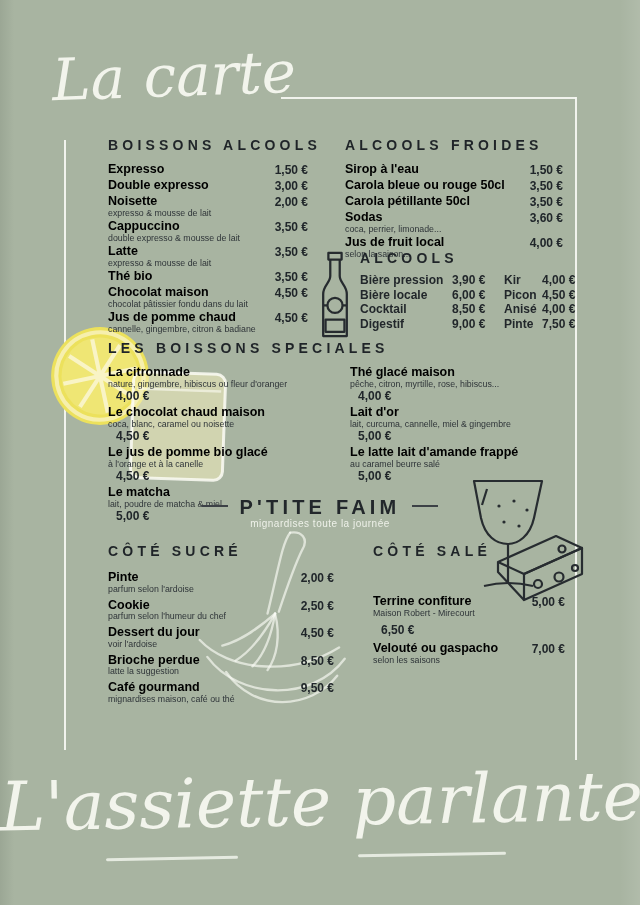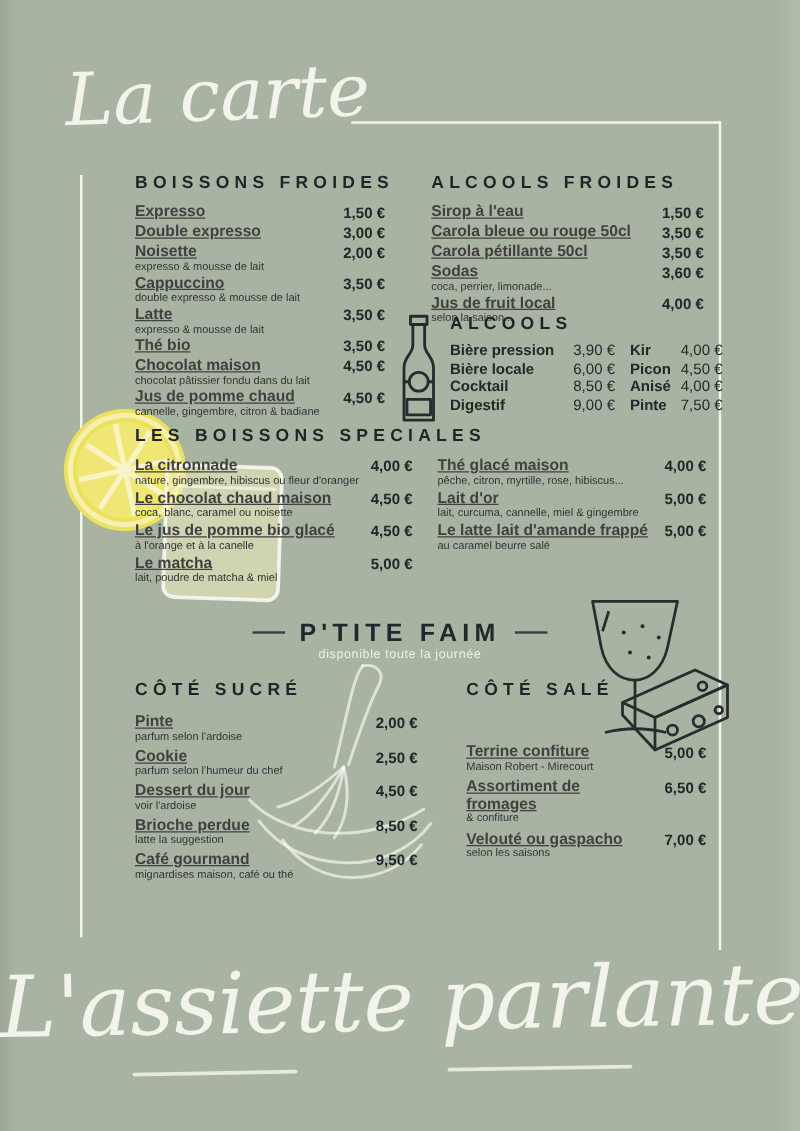--- a/index.html
+++ b/index.html
@@ -24,34 +24,34 @@
   .title-bottom{left:0;right:0;top:762px;font-size:68px;text-align:center;transform:rotate(-1deg);}
   .underline{position:absolute;height:3px;background:rgba(240,243,235,.85);z-index:3;border-radius:2px;}
   .ul1{left:106px;top:857px;width:132px;transform:rotate(-1deg);}
   .ul2{left:358px;top:853px;width:148px;transform:rotate(-1deg);}
   
   .section{position:absolute;z-index:2;}
   .sec-header{font-size:14px;font-weight:700;letter-spacing:4.2px;color:#1f2428;white-space:nowrap;}
   .list{margin-top:10px;}
   .row{display:flex;align-items:flex-start;justify-content:space-between;margin-bottom:2px;}
   .rtxt{flex:1;min-width:0;}
-  .rname{font-size:12.5px;font-weight:700;line-height:13.5px;color:#404040;text-decoration:underline;}
+  .rname{font-size:12.5px;font-weight:700;line-height:13.5px;color:#000000;}
   .rdesc{font-size:8.8px;line-height:9.5px;color:#2e3438;}
   .rdesc:empty{display:none;}
   .rprice{font-size:12px;font-weight:600;white-space:nowrap;margin-left:8px;color:#20262a;}
-  .sp .row{margin-bottom:3px;}
+  .sp .row{margin-bottom:3px;flex-direction:column;}
   .su .row{margin-bottom:4.5px;}
   .sa .row{margin-bottom:5px;}
   
   .alc-wrap{display:flex;align-items:flex-start;}
   .alc-body{margin-left:8px;}
   .agrid{display:grid;grid-template-columns:92px 40px 50px 36px;margin-top:7px;
     font-size:12px;line-height:14.5px;}
   .agrid .an{font-weight:700;white-space:nowrap;}
-  .agrid .ap{text-align:right;font-weight:400;white-space:nowrap;}
+  .agrid .ap{font-weight:700;white-space:nowrap;}
   .agrid .an2{font-weight:700;padding-left:12px;white-space:nowrap;}
   
   .ptite{position:absolute;left:0;right:0;top:496px;z-index:2;text-align:center;}
   .ptite-line{display:inline-block;width:26px;height:2px;background:#3c4146;vertical-align:middle;margin:0 12px 3px 12px;}
   .ptite-h{display:inline-block;font-size:20px;font-weight:700;letter-spacing:4.2px;vertical-align:middle;}
   .ptite-sub{margin-top:-1px;font-size:10px;color:#eef1e9;letter-spacing:.5px;}
   
   .illus{position:absolute;z-index:1;}
   .lemon{left:48px;top:324px;}
   .lemonade{left:124px;top:368px;}
@@ -126,21 +126,21 @@
     <circle cx="137" cy="92" r="3"></circle>
   </g>
 </svg>
 
 <div class="script title-top">La carte</div>
 <div class="script title-bottom">L'assiette parlante</div>
 <div class="underline ul1"></div>
 <div class="underline ul2"></div>
 
 <div class="section" style="left:108px;top:137px;width:200px;">
-  <div class="sec-header">BOISSONS FROIDES</div>
+  <div class="sec-header">BOISSONS ALCOOLS</div>
   <div class="list">
     <div class="row">
         <div class="rtxt">
           <div class="rname">Expresso</div>
         </div>
         <div class="rprice">1,50 €</div>
       </div>
     <div class="row">
         <div class="rtxt">
           <div class="rname">Double expresso</div>
@@ -319,21 +319,21 @@
             <div class="rdesc">au caramel beurre salé</div>
           </div>
           <div class="rprice">5,00 €</div>
         </div>
     </div>
   </div>
 </div>
 
 <div class="ptite">
   <span class="ptite-line"></span><span class="ptite-h">P'TITE FAIM</span><span class="ptite-line"></span>
-  <div class="ptite-sub">disponible toute la journée</div>
+  <div class="ptite-sub">mignardises toute la journée</div>
 </div>
 
 <div class="section su" style="left:108px;top:543px;width:226px;">
   <div class="sec-header">CÔTÉ SUCRÉ</div>
   <div class="list" style="margin-top:12px;">
     <div class="row">
         <div class="rtxt">
           <div class="rname">Pinte</div>
           <div class="rdesc">parfum selon l'ardoise</div>
         </div>
@@ -374,24 +374,20 @@
   <div class="sec-header">CÔTÉ SALÉ</div>
   <div class="list" style="margin-top:36px;">
     <div class="row">
         <div class="rtxt">
           <div class="rname">Terrine confiture</div>
           <div class="rdesc">Maison Robert  -  Mirecourt</div>
         </div>
         <div class="rprice">5,00 €</div>
       </div>
     <div class="row">
-        <div class="rtxt">
-          <div class="rname">Assortiment de fromages</div>
-          <div class="rdesc">&amp; confiture</div>
-        </div>
         <div class="rprice">6,50 €</div>
       </div>
     <div class="row">
         <div class="rtxt">
           <div class="rname">Velouté ou gaspacho</div>
           <div class="rdesc">selon les saisons</div>
         </div>
         <div class="rprice">7,00 €</div>
       </div>
   </div>

